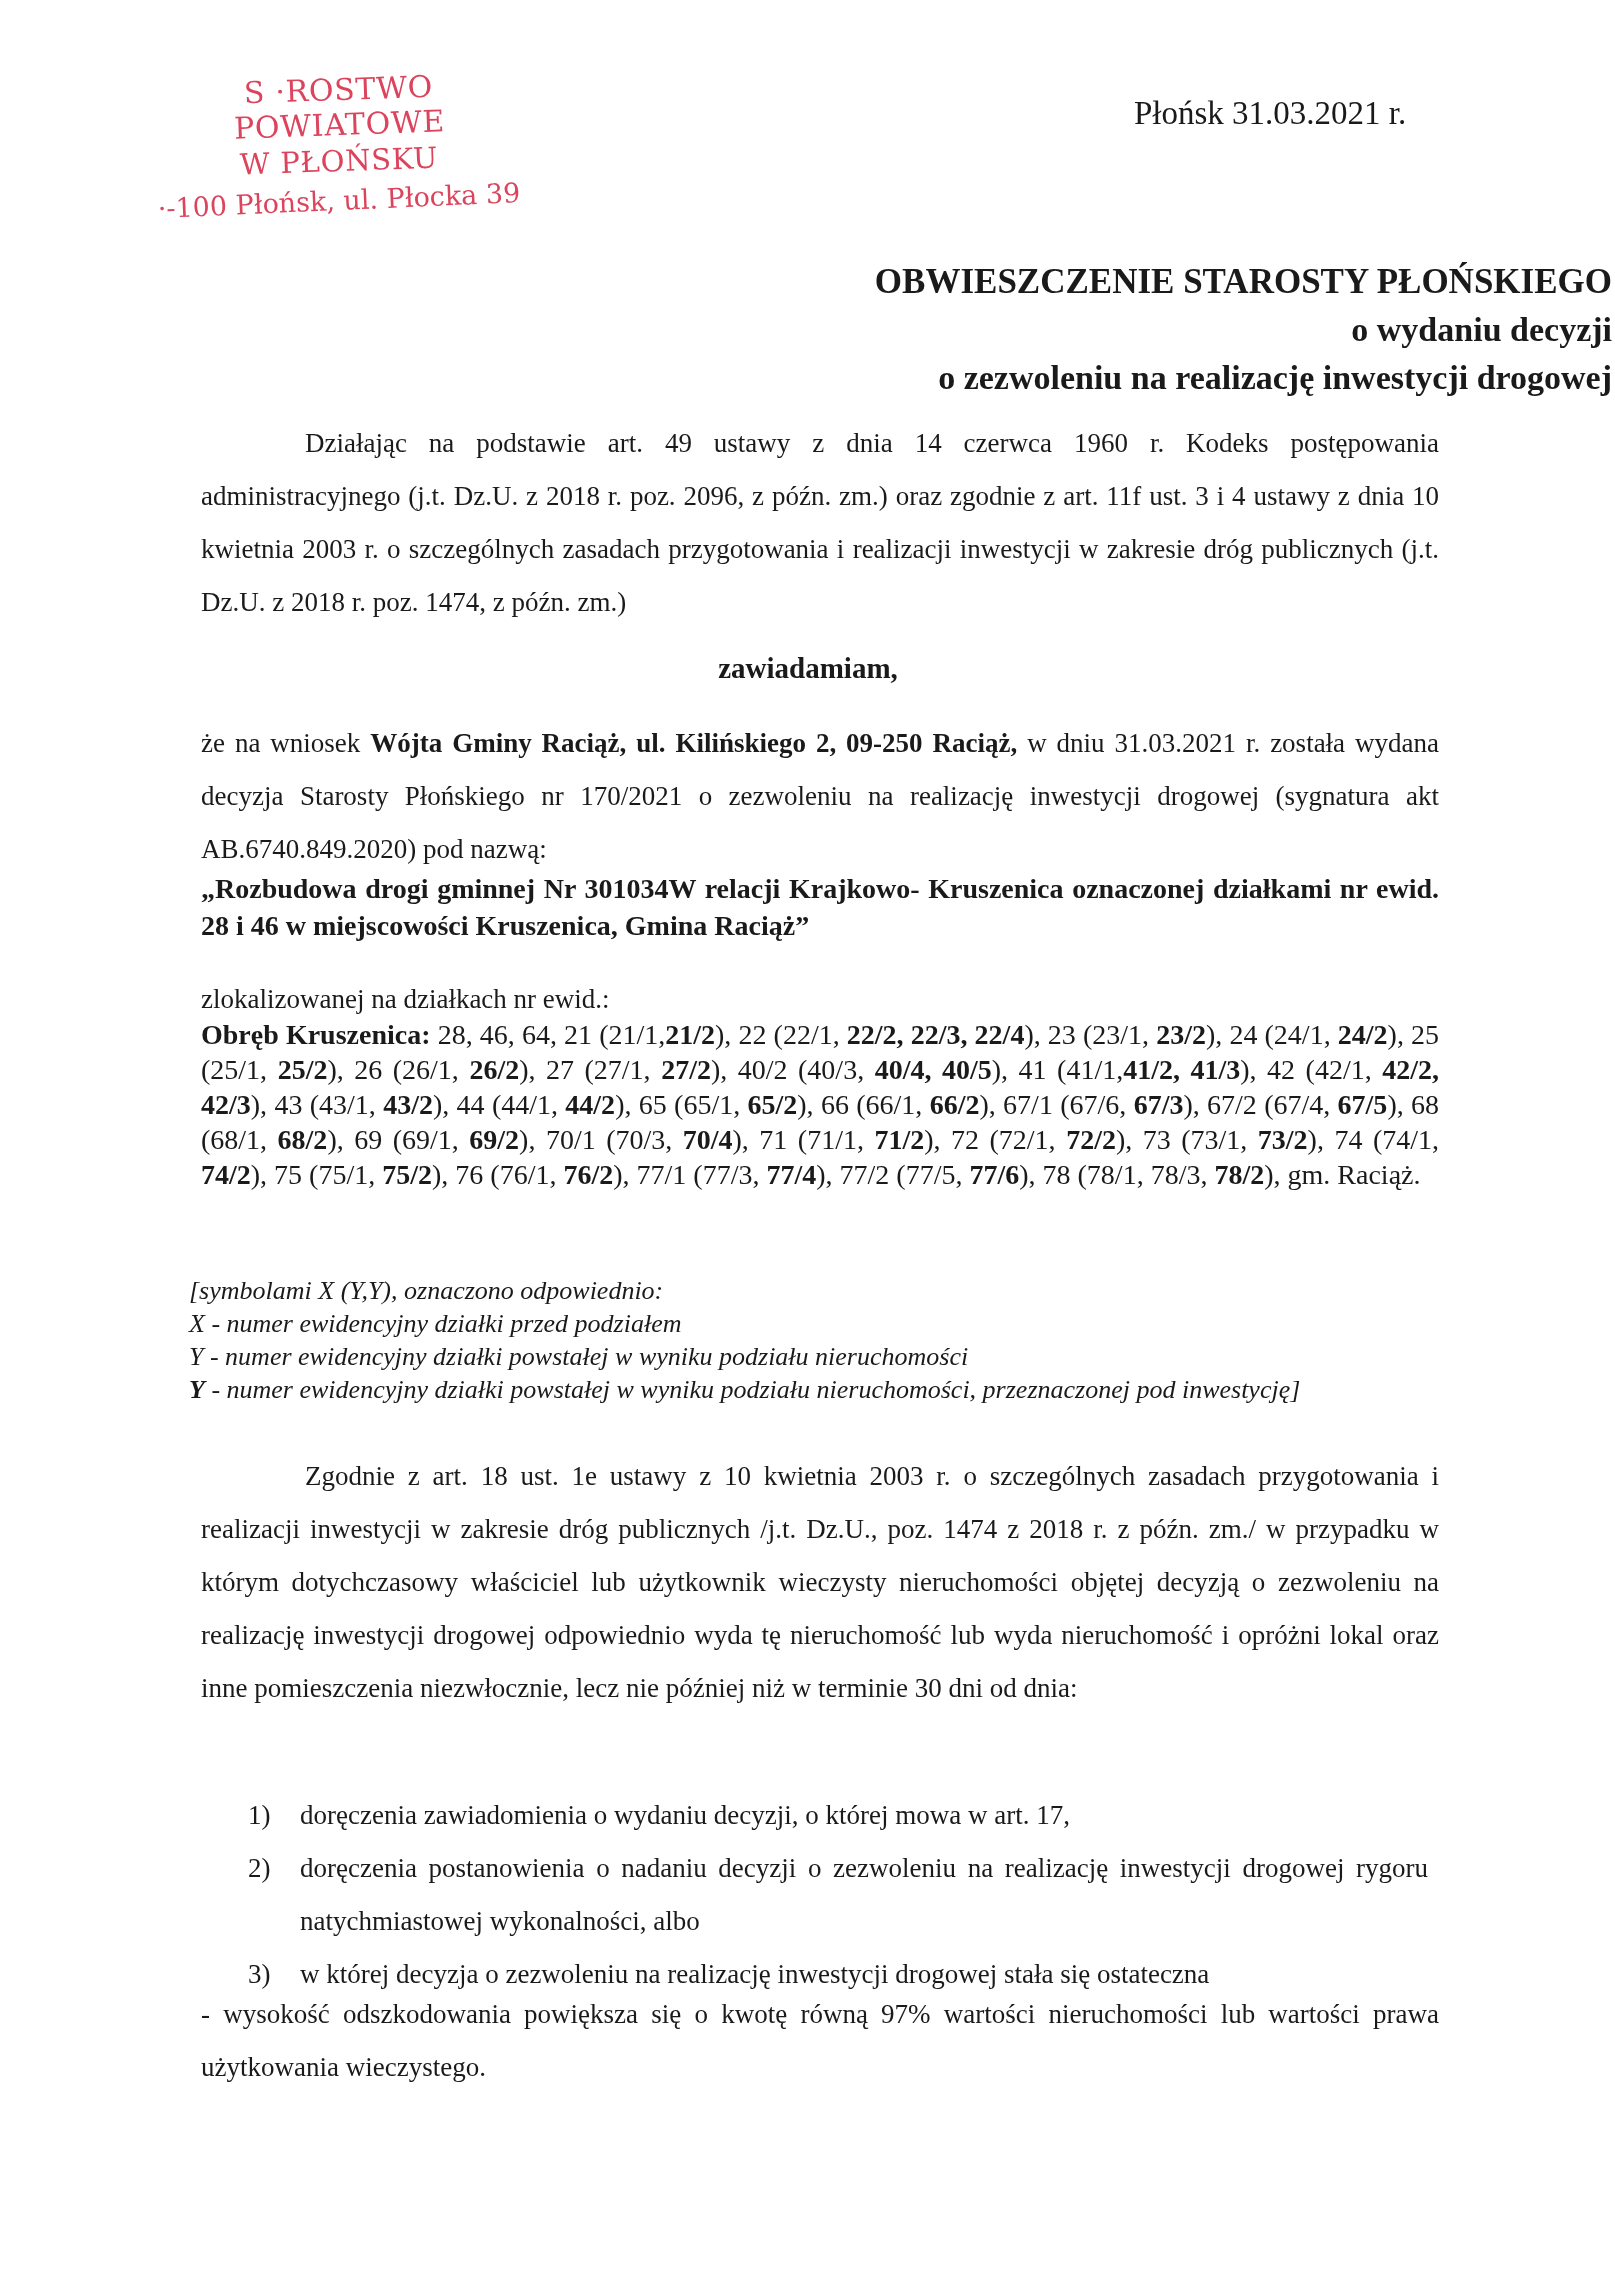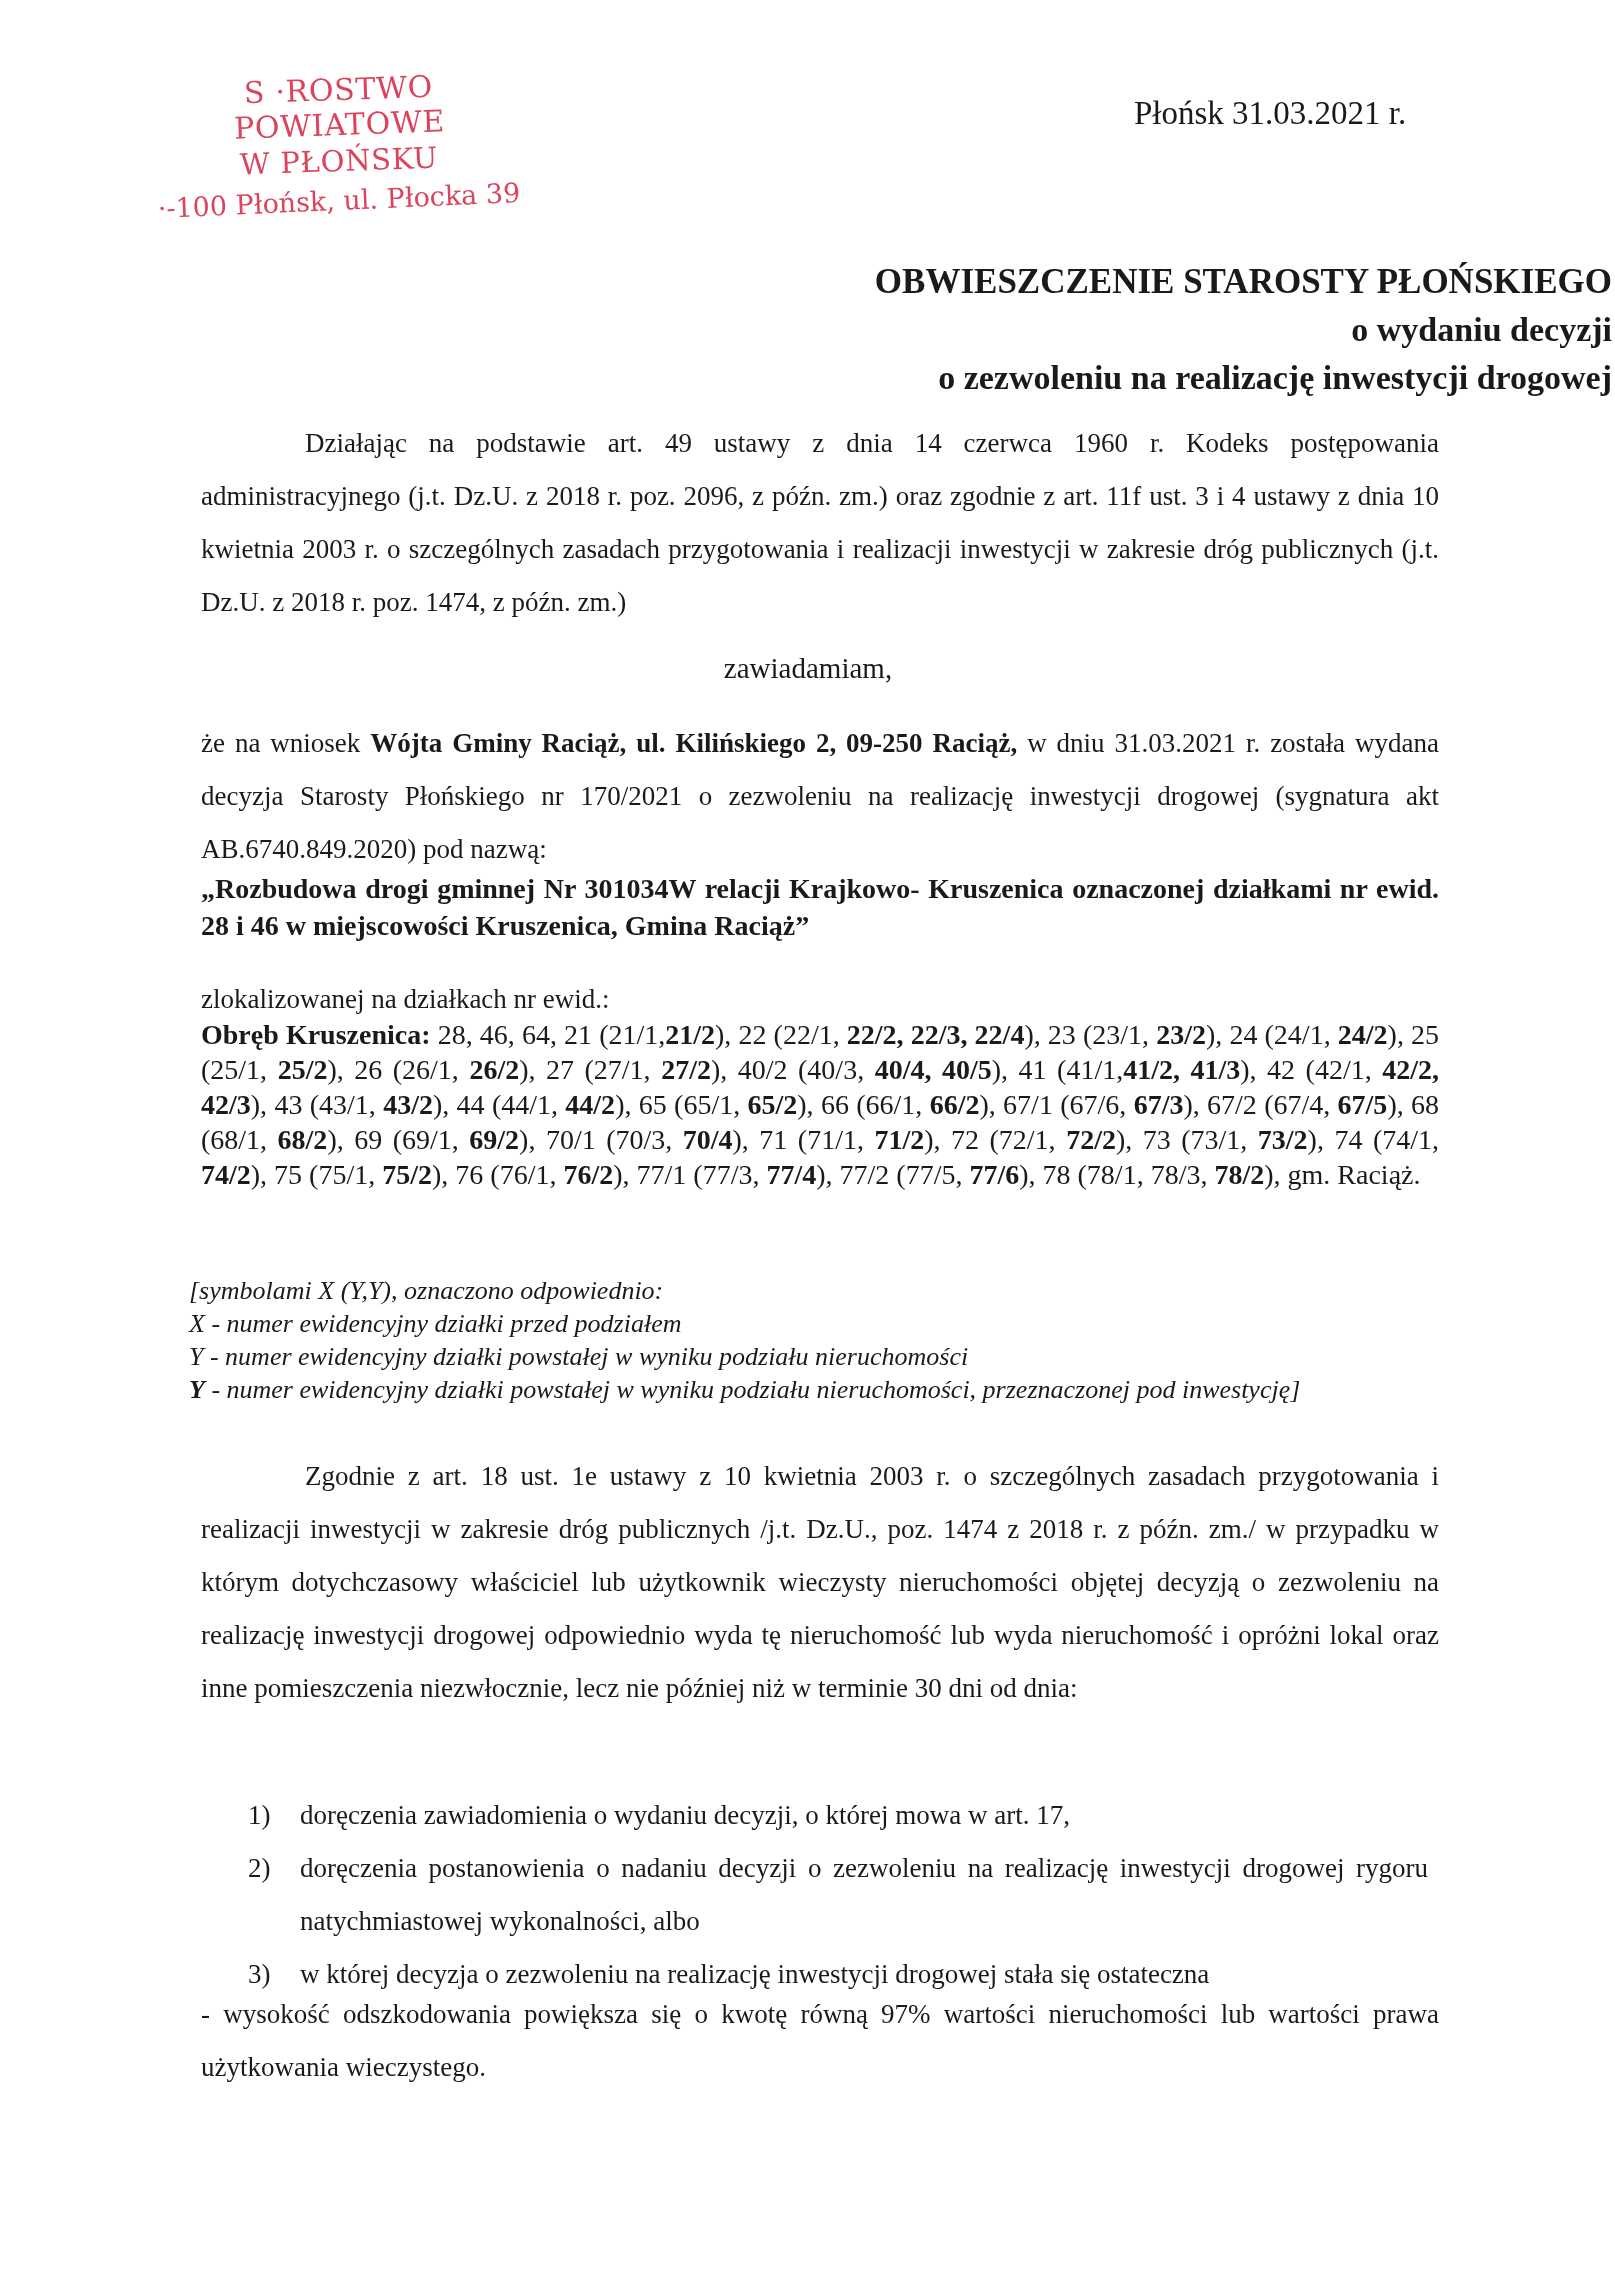--- a/index.html
+++ b/index.html
@@ -24,21 +24,21 @@
     position: absolute; left: 0; right: 4px; top: 222px; text-align: right;
     font-weight: bold; font-size: 34px; line-height: 48px; margin-top: 36px;
   }
   .title .t1 { font-size: 35px; }
   .body-text {
     position: absolute; left: 189px; width: 1238px;
     font-size: 27px; line-height: 53px; text-align: justify; margin-left: 12px;
   }
   .indent { text-indent: 104px; }
   .p1 { top: 417px; }
-  .zaw { position: absolute; left: 0; right: 0; top: 652px; text-align: center; font-weight: normal; font-size: 29px; }
+  .zaw { position: absolute; left: 0; right: 0; top: 652px; text-align: center; font-weight: bold; font-size: 29px; }
   .p2 { top: 717px; }
   .p3 { top: 870px; font-weight: bold; line-height: 37px; font-size: 28px; }
   .p4 { top: 981px; line-height: 37px; }
   .p5 { top: 1017px; line-height: 35px; font-size: 28px; }
   .p5 b { font-weight: bold; }
   .legend {
     position: absolute; left: 189px; top: 1274px; width: 1238px;
     font-style: italic; font-size: 26px; line-height: 33px; text-align: justify;
   }
   .p6 { top: 1450px; }

